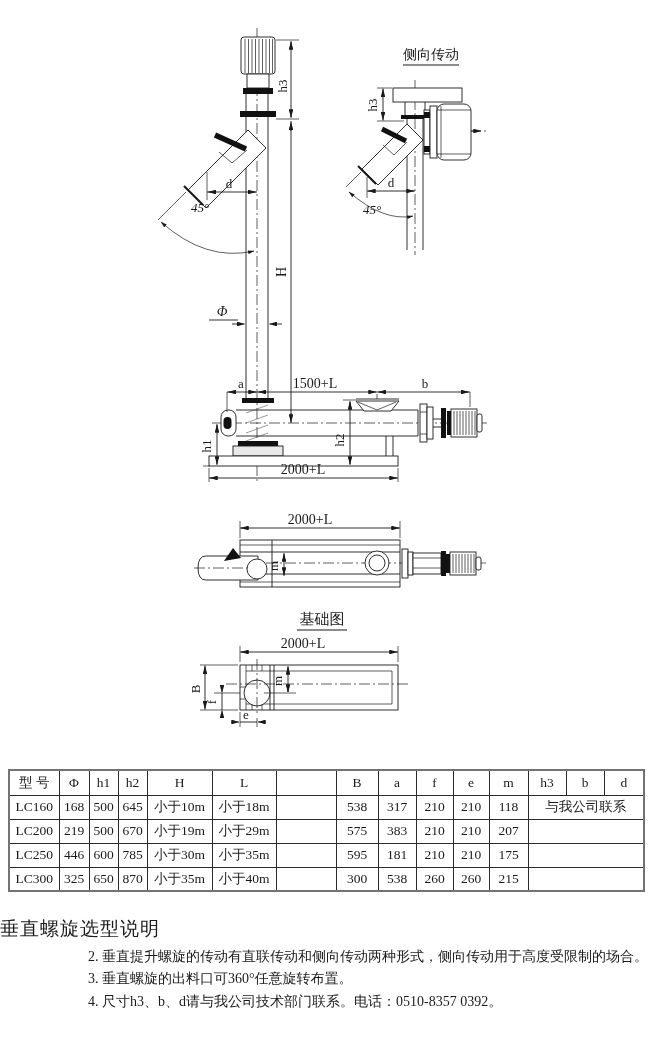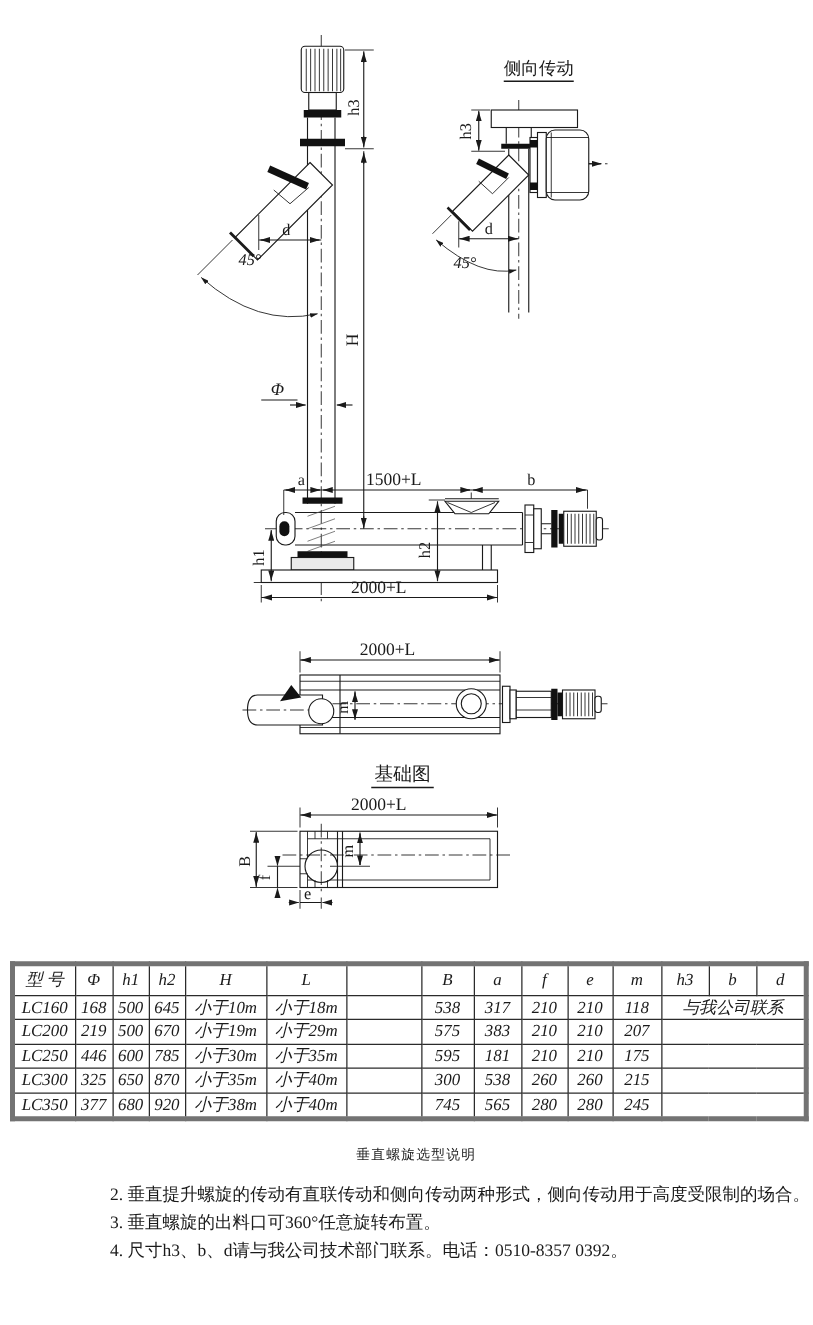--- a/index.html
+++ b/index.html
@@ -13,25 +13,25 @@
   svg .wh{fill:#fff;stroke:#1a1a1a;stroke-width:.9;}
   svg .hatch{stroke:#555;stroke-width:.6;fill:none;}
   svg text{font-family:"Liberation Serif","DejaVu Serif",serif;font-size:13px;fill:#1a1a1a;}
   svg text.it{font-style:italic;}
   svg text.big{font-size:14px;}
   svg text.ttl{font-size:15px;}
   #spec-table{position:absolute;left:8px;top:769px;width:635px;height:123px;
               border-collapse:collapse;table-layout:fixed;font-size:13.5px;}
   #spec-table th,#spec-table td{border:1px solid #2b2b2b;text-align:center;padding:0;
               font-weight:normal;white-space:nowrap;overflow:hidden;}
-  #spec-table{border:4px solid #737373;font-style:italic;}
+  #spec-table{border:2px solid #737373;}
   #spec-table thead tr{height:25px;}
   #spec-table tbody tr{height:19.5px;}
-  #notes-title{position:absolute;left:0;top:916px;width:586px;text-align:center;
-               font-size:11px;letter-spacing:1px;margin-left:40px;}
+  #notes-title{position:absolute;left:0;top:916px;width:586px;text-align:left;
+               font-size:19px;letter-spacing:1px;}
   #notes-list{position:absolute;left:88px;top:946px;width:552px;font-size:14px;line-height:22.4px;}
   #notes-list div{white-space:nowrap;}
 </style>
 </head>
 <body>
 
 <div id="page">
 
 <svg width="650" height="765" viewBox="0 0 650 765">
   <defs>
@@ -353,35 +353,20 @@
           <td>小于35m</td>
           <td>小于40m</td>
           <td></td>
           <td>300</td>
           <td>538</td>
           <td>260</td>
           <td>260</td>
           <td>215</td>
           <td colspan="3"></td>
         </tr>
-        <tr>
-          <td>LC350</td>
-          <td>377</td>
-          <td>680</td>
-          <td>920</td>
-          <td>小于38m</td>
-          <td>小于40m</td>
-          <td></td>
-          <td>745</td>
-          <td>565</td>
-          <td>280</td>
-          <td>280</td>
-          <td>245</td>
-          <td colspan="3"></td>
-        </tr>
       </tbody>
 </table>
 
 <div id="notes-title">垂直螺旋选型说明</div>
 <div id="notes-list">
   <div>2. 垂直提升螺旋的传动有直联传动和侧向传动两种形式，侧向传动用于高度受限制的场合。</div>
   <div>3. 垂直螺旋的出料口可360°任意旋转布置。</div>
   <div>4. 尺寸h3、b、d请与我公司技术部门联系。电话：0510-8357 0392。</div>
 </div>
 

